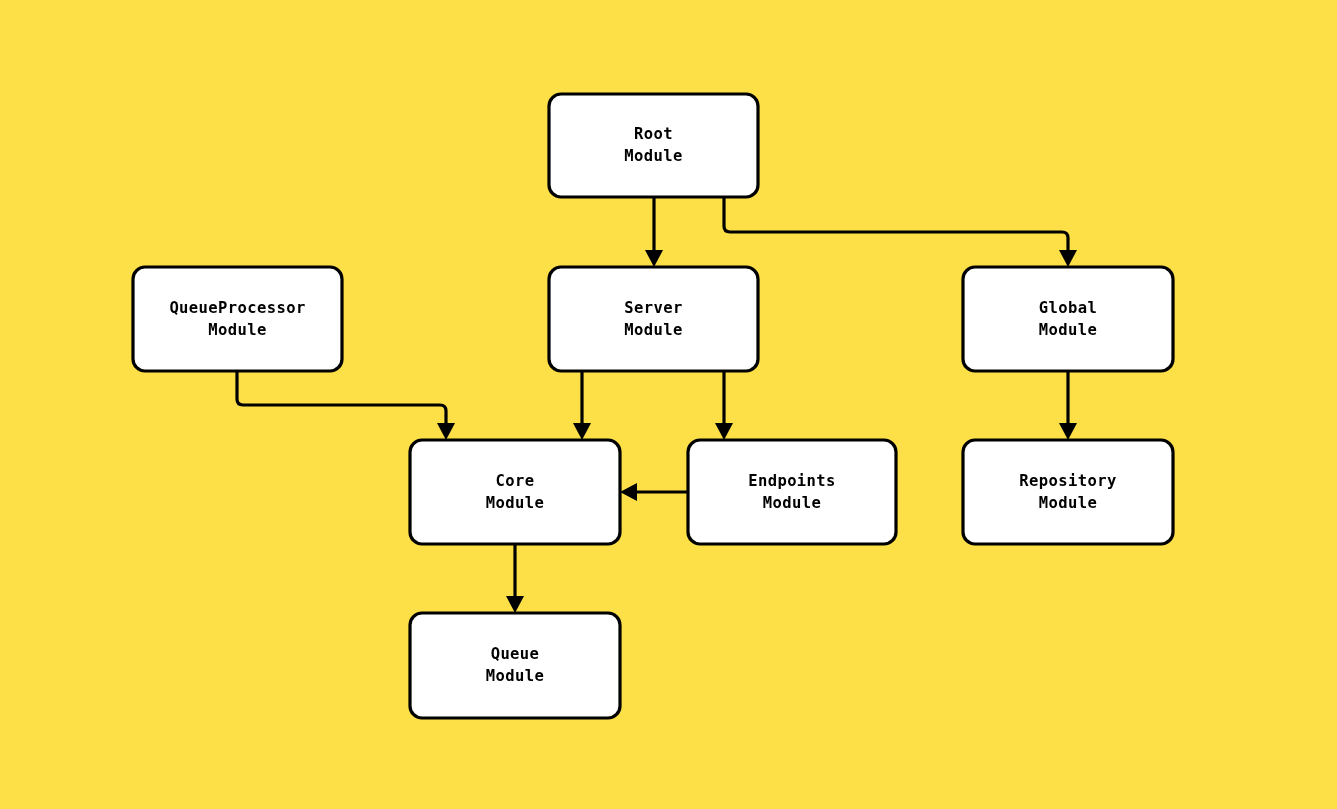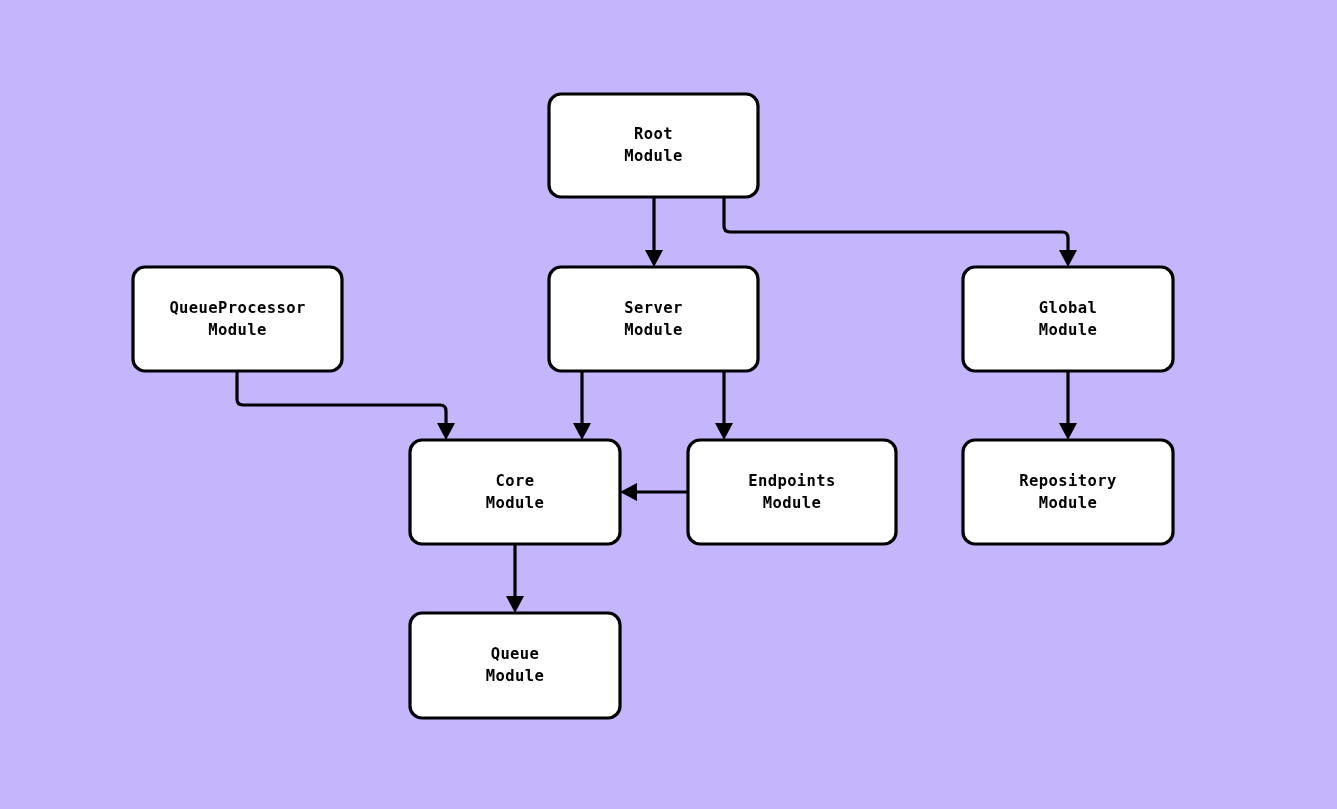--- a/index.html
+++ b/index.html
@@ -11,21 +11,21 @@
   body {
     width: 1337px;
     height: 809px;
     font-family: "DejaVu Sans Mono", "Liberation Mono", monospace;
     overflow: hidden;
   }
   #diagram-canvas {
     position: relative;
     width: 1337px;
     height: 809px;
-    background: #c4b5fd;
+    background: #fde047;
   }
   svg.diagram-svg {
     position: absolute;
     top: 0;
     left: 0;
     width: 1337px;
     height: 809px;
     display: block;
   }
   .node-box {

